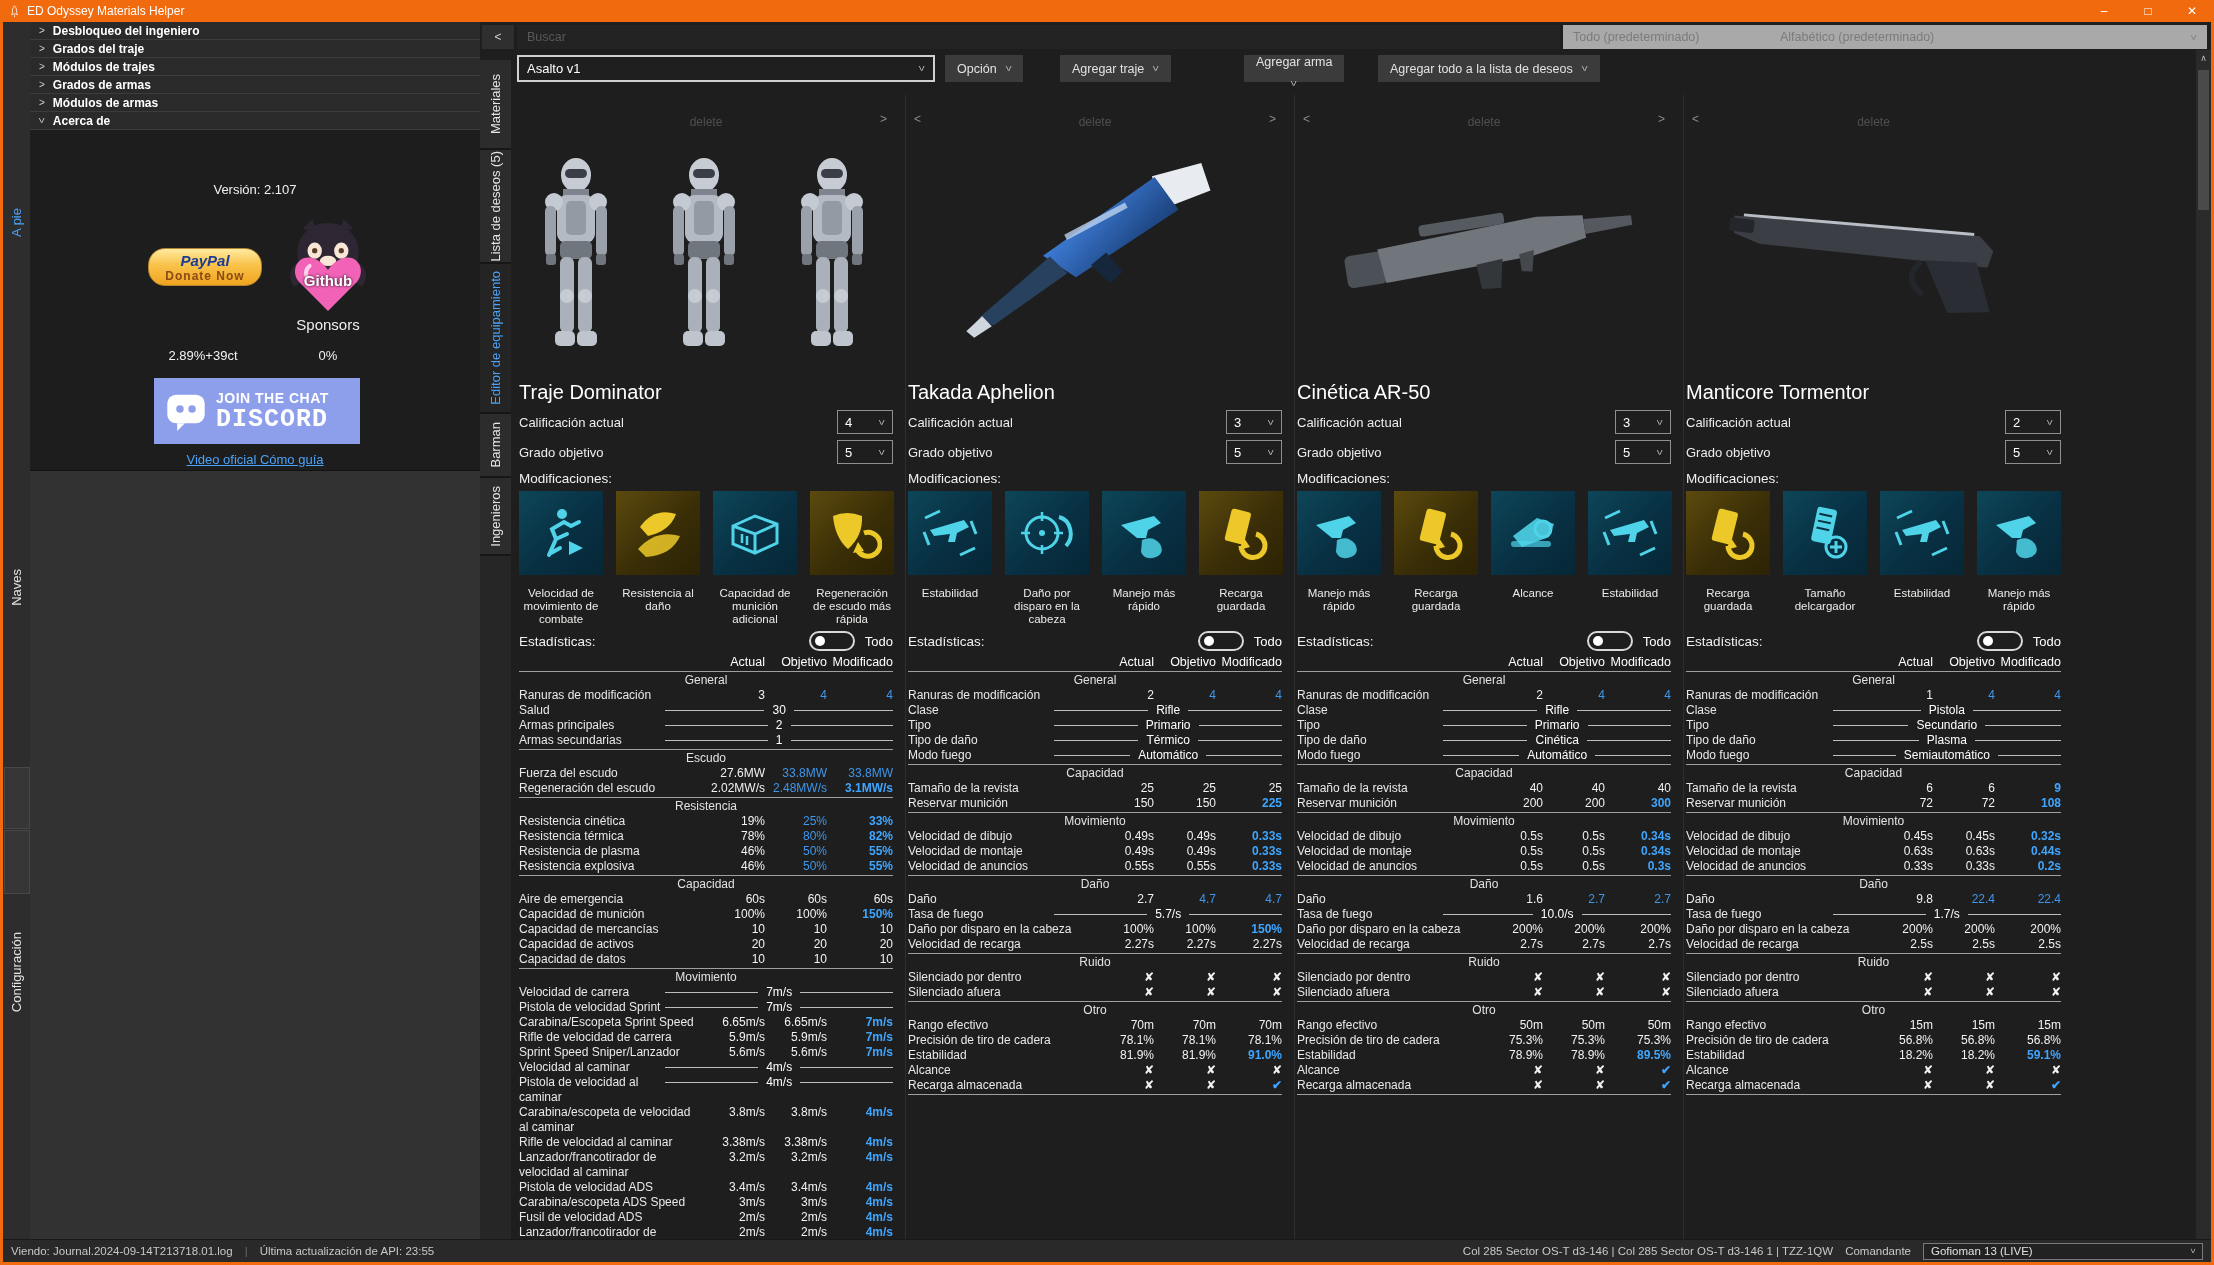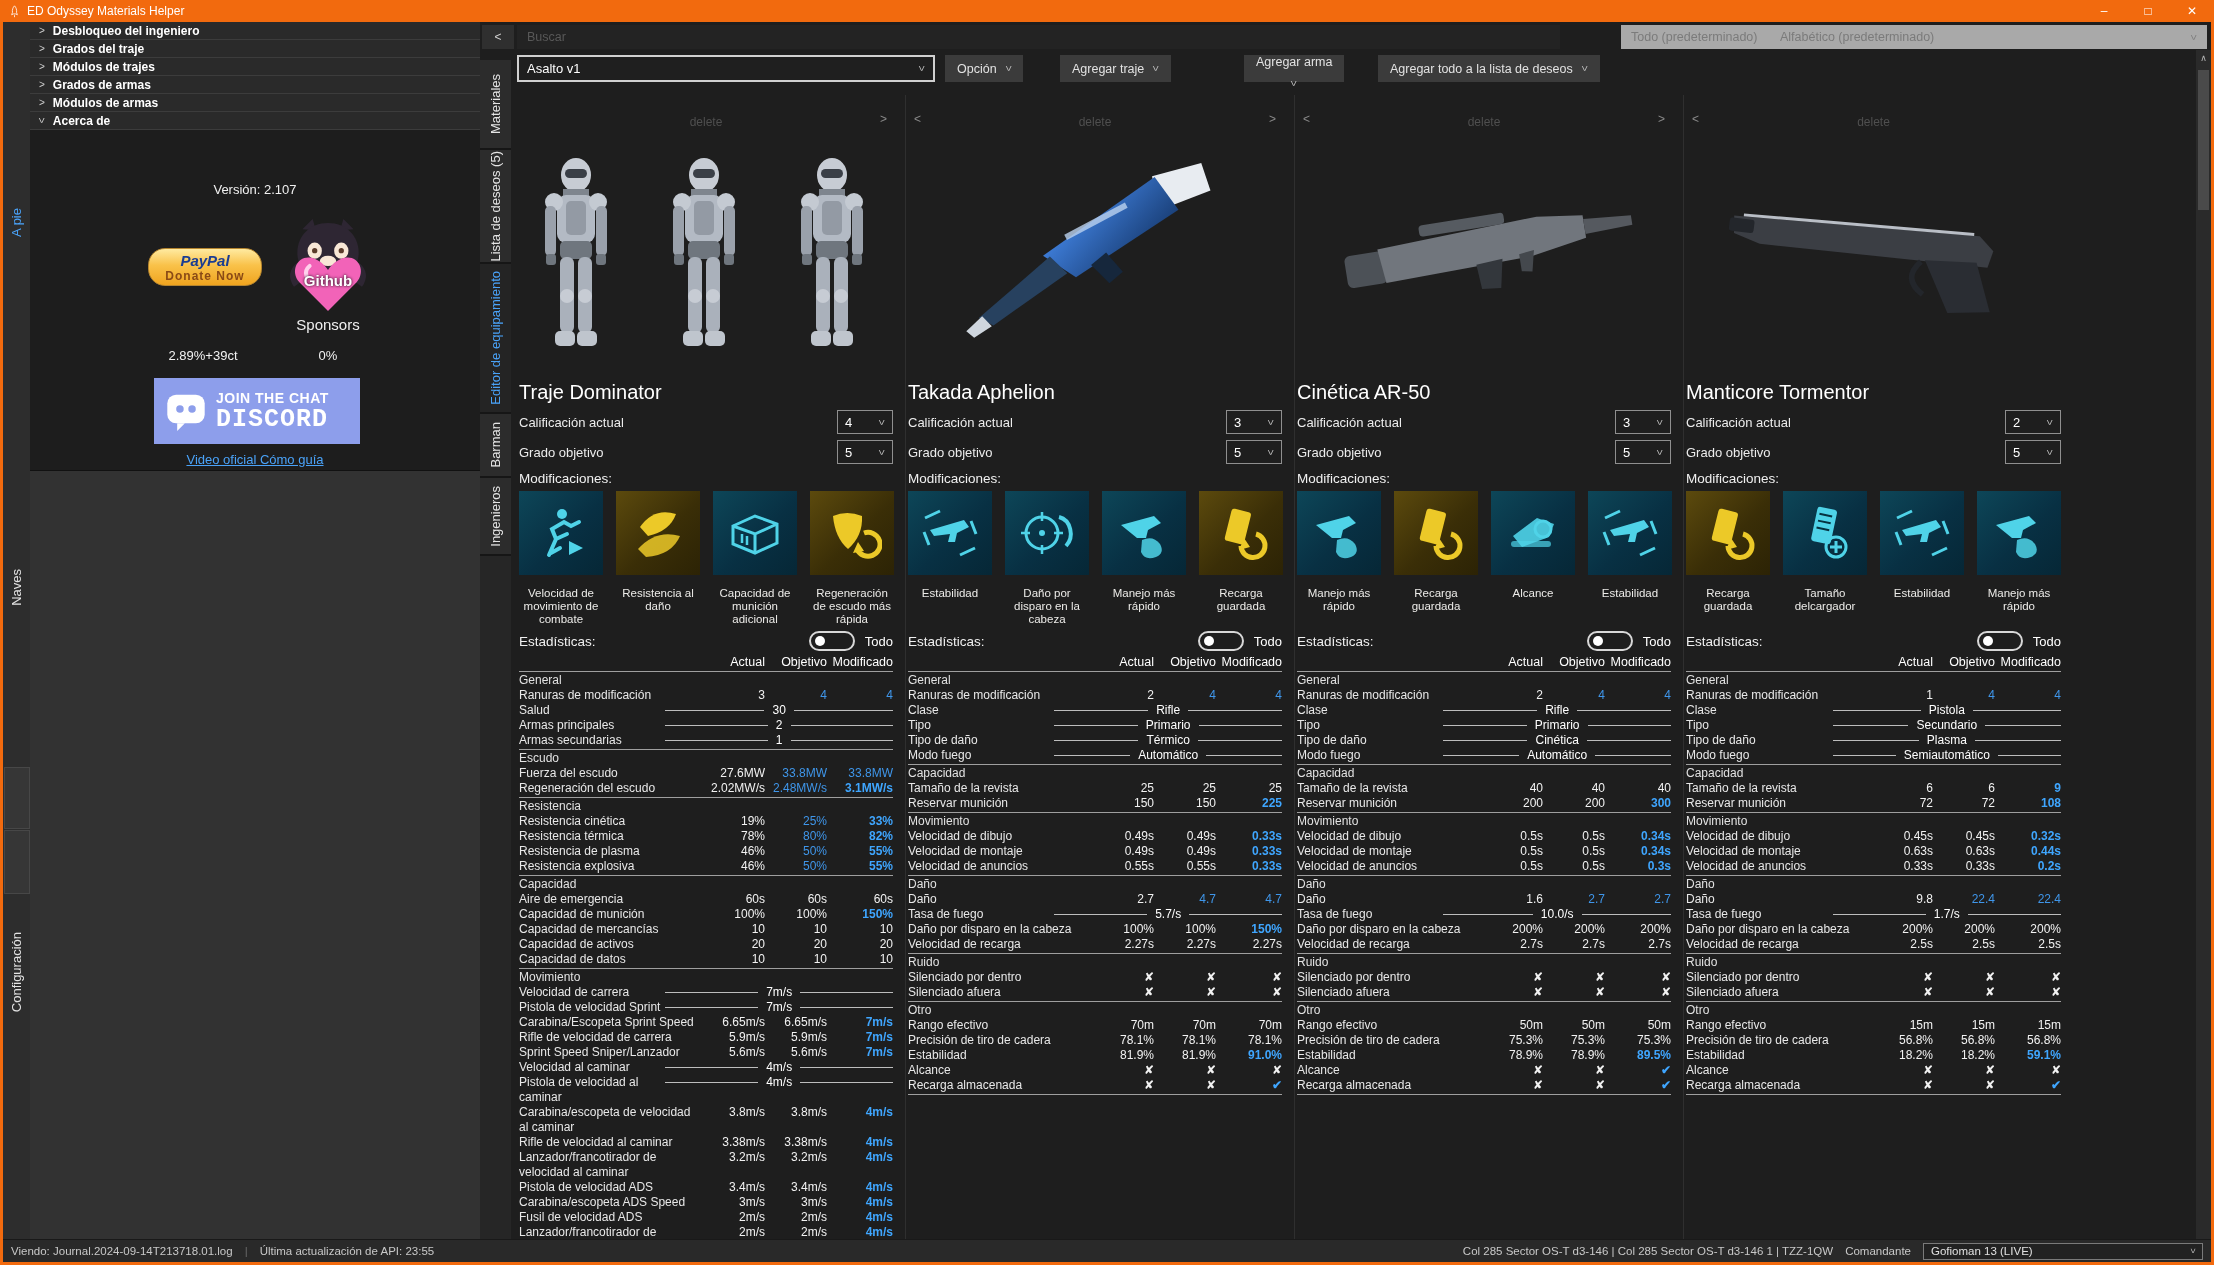--- a/index.html
+++ b/index.html
@@ -47,21 +47,21 @@
   
   .content{position:absolute;left:477px;top:0;right:0;bottom:0;}
   .collapse-btn{position:absolute;left:2px;top:3px;width:32px;height:24px;background:#2f2f2f;
     color:#cfcfcf;display:flex;align-items:center;justify-content:center;font-size:12px;}
   .search{position:absolute;left:37px;top:3px;width:1043px;height:24px;background:#232323;border:none;
     color:#e0e0e0;font-size:12.5px;padding:0 10px;box-sizing:border-box;font-family:"Liberation Sans",sans-serif;}
   .search::placeholder{color:#585858;}
   .gray-sel{position:absolute;top:3px;height:24px;background:#a9a9a9;color:#7b7b7b;font-size:12.5px;
     display:flex;align-items:center;justify-content:space-between;padding:0 10px;box-sizing:border-box;}
   .gray-sel .chev{color:#7b7b7b;}
-  .filter-sel{left:1141px;width:235px;}
+  .filter-sel{left:1083px;width:235px;}
   .sort-sel{left:1290px;width:437px;}
   .loadout-sel{position:absolute;left:37px;top:33px;width:418px;height:27px;border:2px solid #d0d0d0;
     background:#1f1f1f;color:#fff;font-size:13px;display:flex;align-items:center;justify-content:space-between;
     padding:0 8px;box-sizing:border-box;}
   .tbtn{position:absolute;top:33px;height:27px;background:#3b3b3b;color:#e2e2e2;font-size:12.5px;
     display:flex;align-items:center;gap:9px;padding:0 12px;box-sizing:border-box;}
   .chev{display:inline-block;transform:rotate(90deg);font-size:10px;color:#c0c0c0;}
 
   .main-tabs{position:absolute;left:0;top:38px;width:31px;bottom:0;background:#262626;}
   .mtab{background:#2c2c2c;border-bottom:2px solid #161616;display:flex;align-items:center;justify-content:center;}
@@ -97,21 +97,21 @@
   .stats-lbl{font-size:13.5px;color:#f0f0f0;}
   .tg-wrap{display:flex;align-items:center;gap:10px;}
   .toggle{width:46px;height:20px;border:2px solid #d8d8d8;border-radius:12px;position:relative;box-sizing:border-box;}
   .knob{position:absolute;left:4px;top:3px;width:10px;height:10px;border-radius:50%;background:#fff;}
   .todo{font-size:13px;color:#fff;}
   .thead{display:flex;justify-content:flex-end;font-size:12.5px;color:#fff;height:16px;}
   .hc{width:62px;text-align:right;flex-shrink:0;}
   .hc3{width:66px;}
   .stats-table{font-size:12px;line-height:15px;border-bottom:1px solid #9f9f9f;}
   .sec{border-top:1px solid #9f9f9f;padding:1px 0;}
-  .sec-t{color:#e2e2e2;}
+  .sec-t{color:#e2e2e2;text-align:center;}
   .row{display:flex;align-items:flex-start;}
   .row .lbl{flex:1;color:#e8e8e8;padding-right:4px;}
   .val{width:62px;text-align:right;flex-shrink:0;}
   .val.v3{width:66px;}
   .h0{color:#f2f2f2;}
   .h1{color:#3f96ea;}
   .h2{color:#3fa6ff;font-weight:bold;}
   .shared{flex:1.6;display:flex;align-items:center;min-width:0;}
   .shared i{flex:1;border-top:1px solid #bdbdbd;height:0;}
   .shared .shv{margin:0 8px;color:#fff;white-space:nowrap;}

